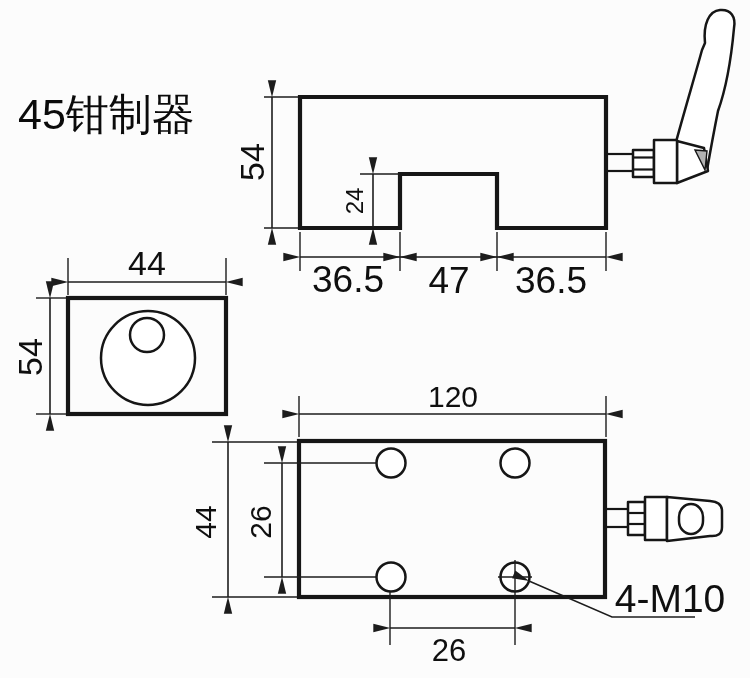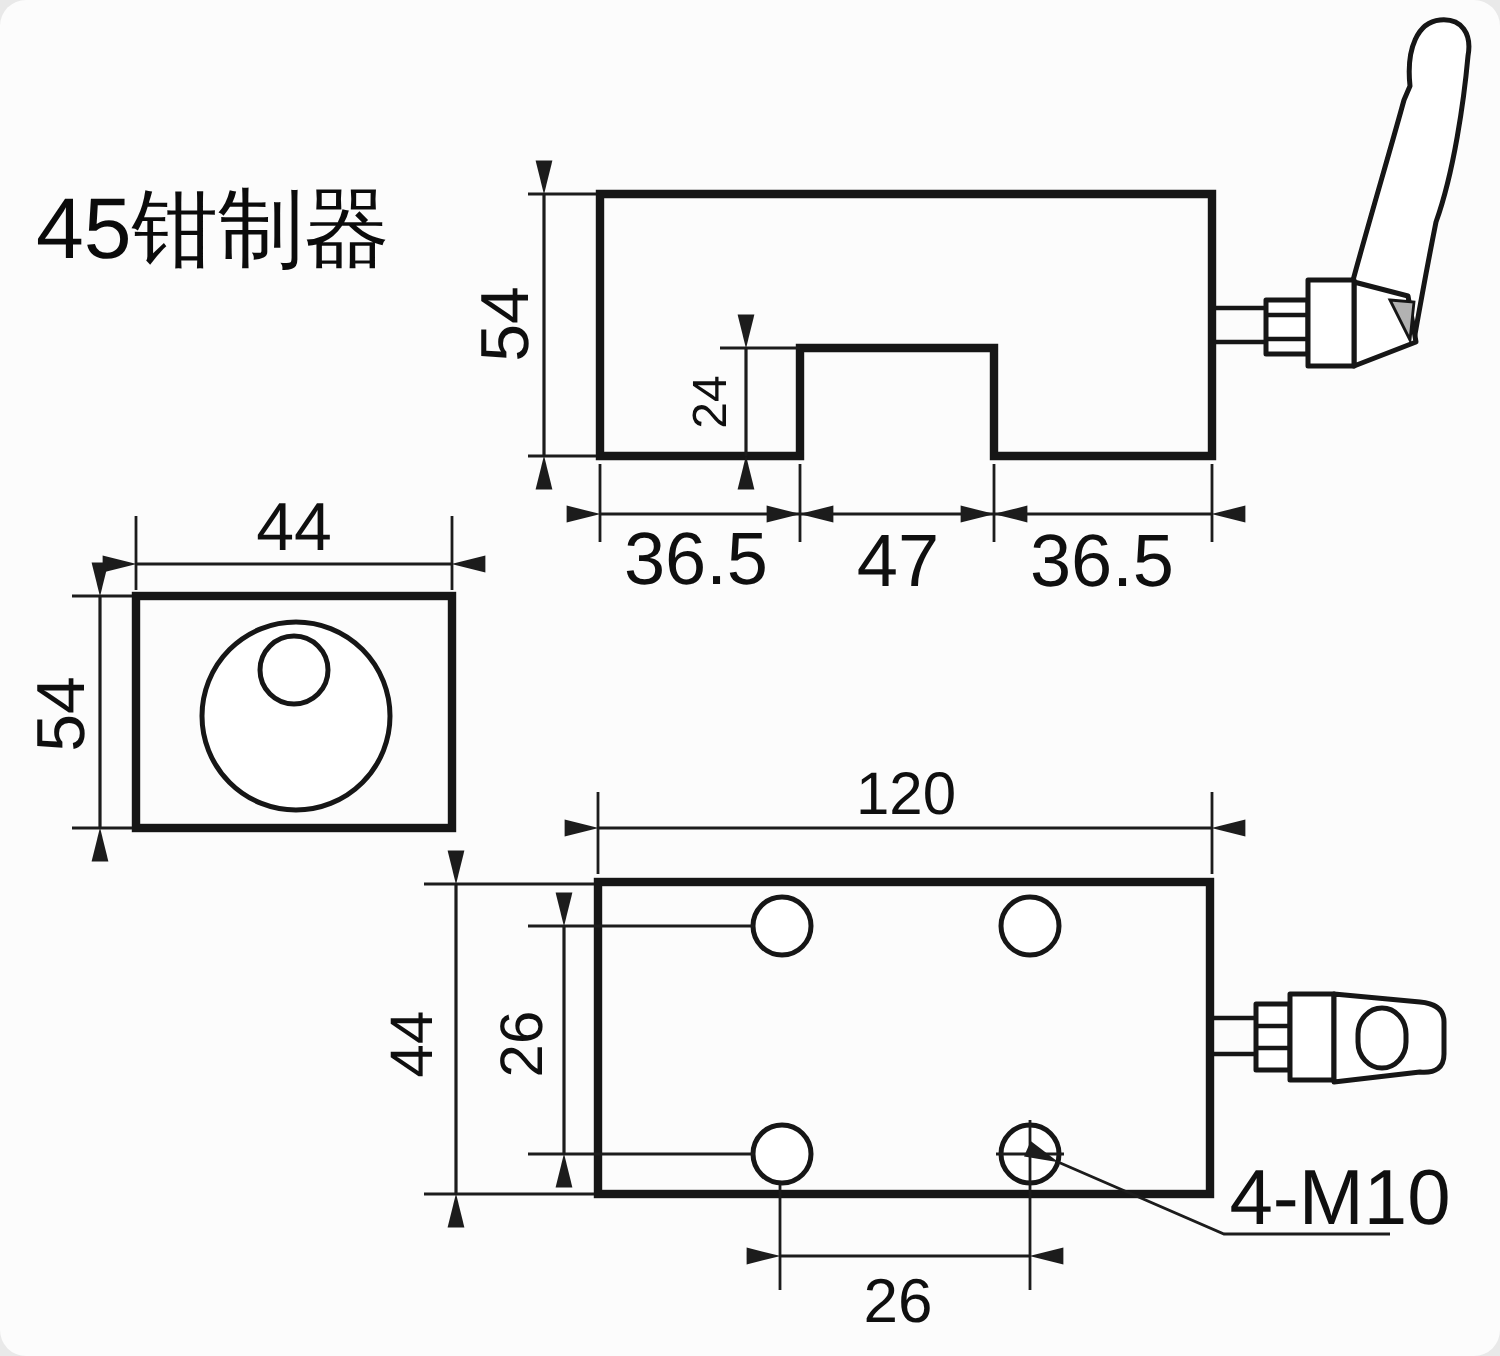--- a/index.html
+++ b/index.html
@@ -2,21 +2,20 @@
 <html><head>
 <meta charset="utf-8">
 <style>
   html,body{margin:0;padding:0;background:#e9e9e9;}
   .stage{
     position:relative;
     width:750px;height:678px;
     background:#fcfcfc;
     font-family:"Liberation Sans", sans-serif;
     overflow:hidden;
-    border-radius:13px;
   }
   .stage svg{position:absolute;left:0;top:0;}
   .outline{fill:none;stroke:#161616;stroke-width:4.2;stroke-linejoin:miter;}
   .mid{fill:#ffffff;stroke:#161616;stroke-width:2.5;stroke-linejoin:round;}
   .midline{fill:none;stroke:#161616;stroke-width:2.2;}
   .dim{fill:none;stroke:#1c1c1c;stroke-width:1.6;}
   .thin{fill:none;stroke:#1c1c1c;stroke-width:1.4;}
   .dimtxt{fill:#0f0f0f;font-family:"Liberation Sans", sans-serif;}
   .title{fill:#0b0b0b;font-family:"Liberation Sans", sans-serif;}
 </style>

